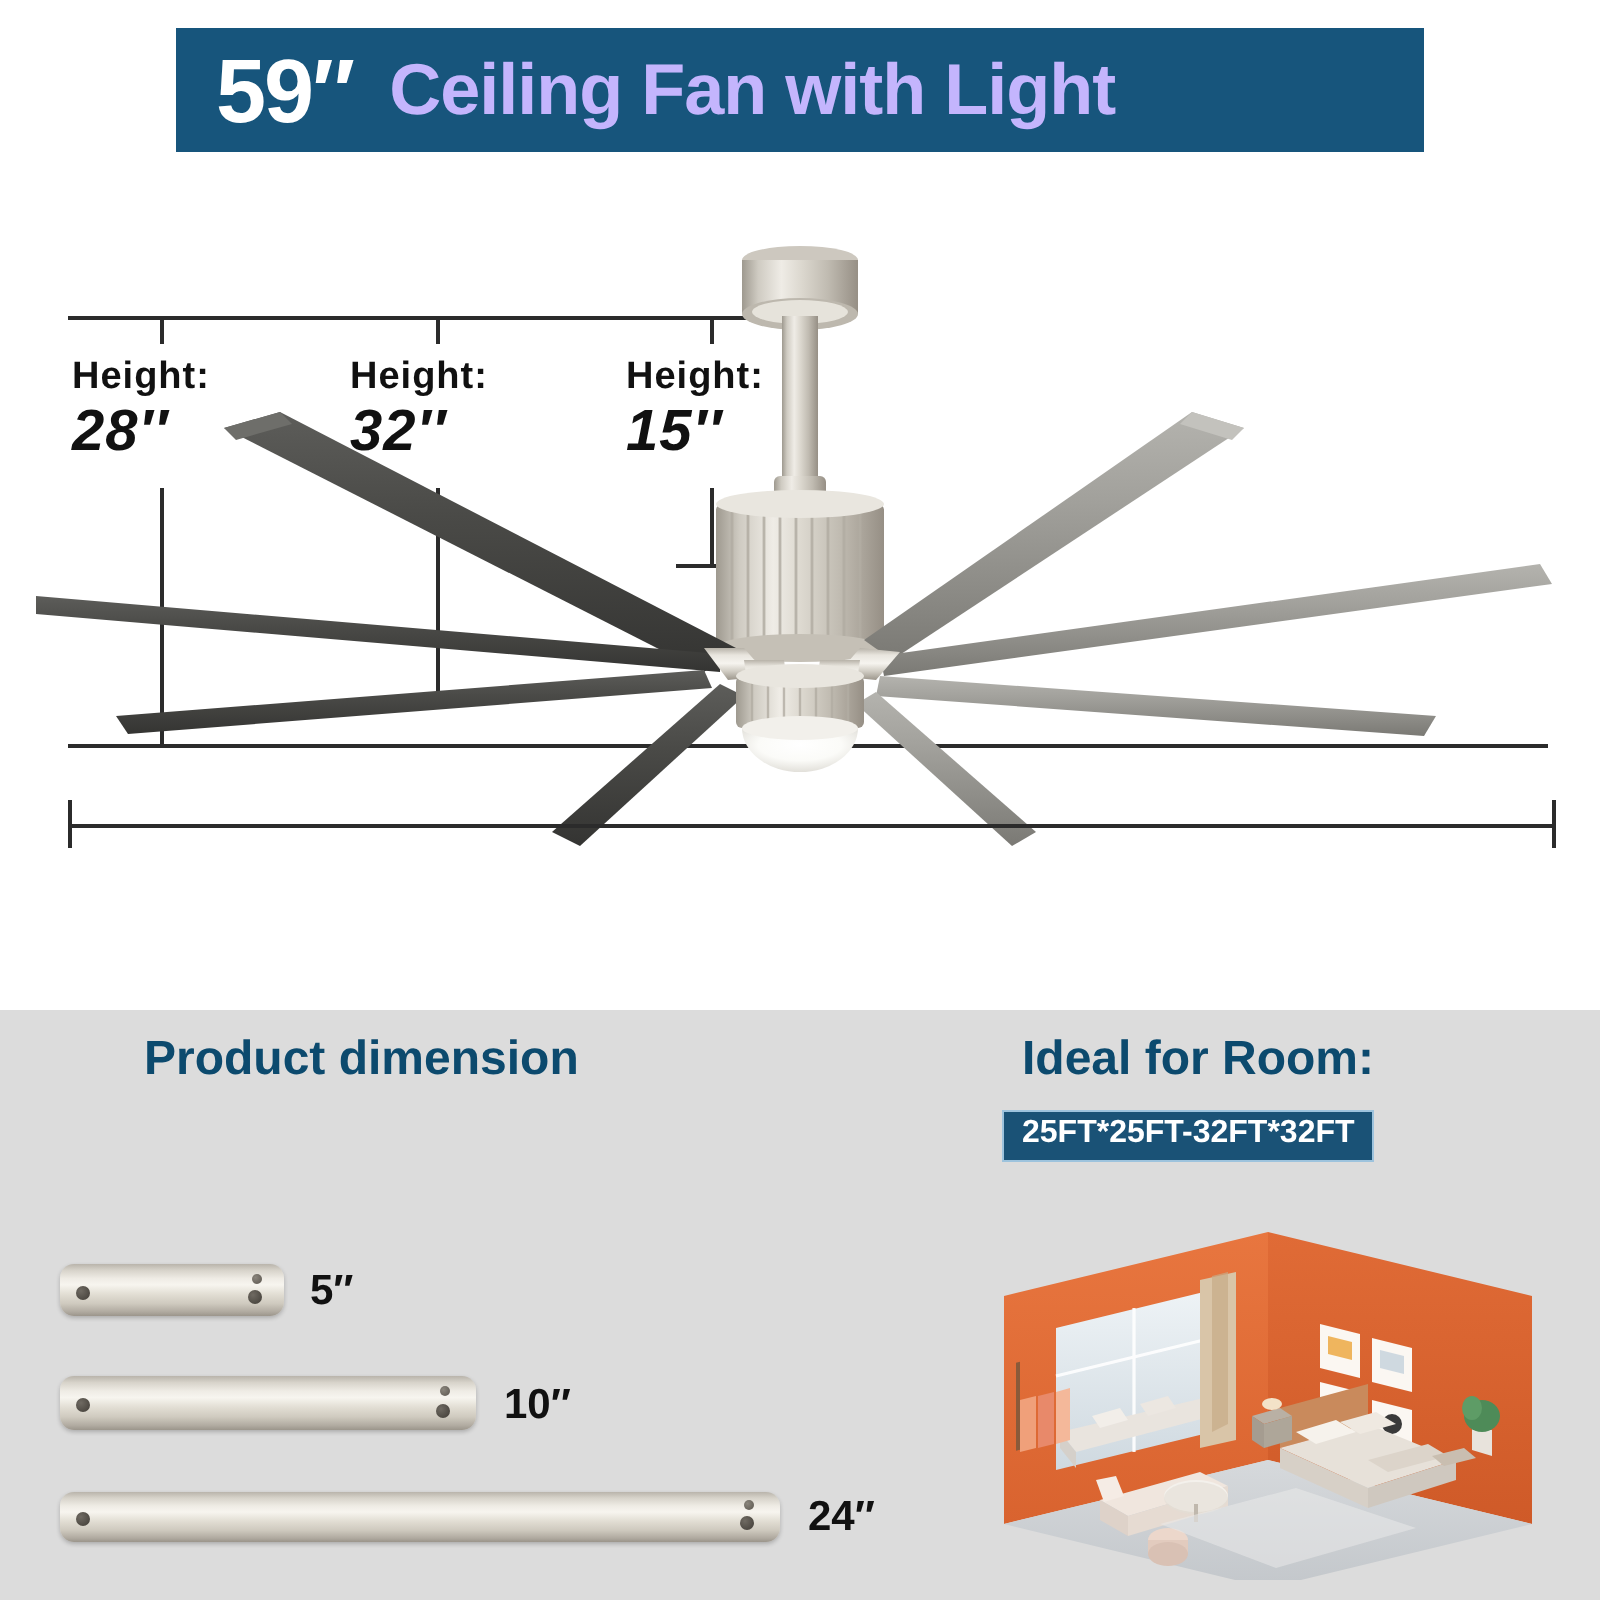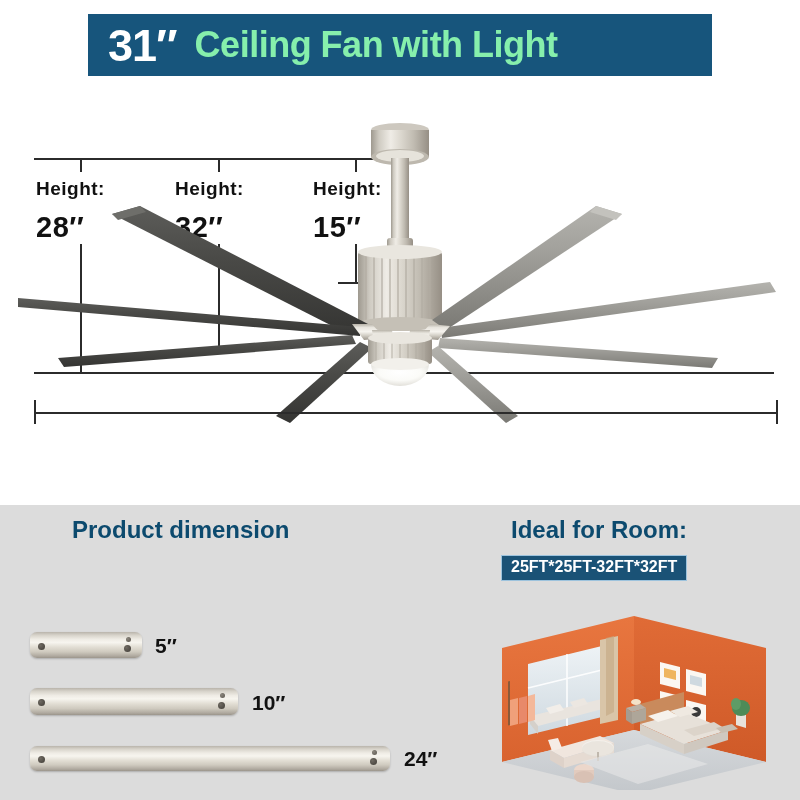--- a/index.html
+++ b/index.html
@@ -15,40 +15,40 @@
   #header-bar{
     position:absolute; left:88px; top:14px; width:624px; height:62px;
     background:#17557c;
     display:flex; align-items:center; padding-left:20px; gap:18px;
   }
   #header-size{
     color:#ffffff; font-size:45px; font-weight:bold; line-height:1;
     letter-spacing:-1px;
   }
   #header-title{
-    color:#86efac; font-size:36px; font-weight:bold; line-height:1;
+    color:#c4b5fd; font-size:36px; font-weight:bold; line-height:1;
     letter-spacing:-0.5px;
   }
 
   
   #diagram{
     position:absolute; left:0; top:86px; width:722px; height:419px;
     background:#ffffff;
   }
 
   .dim-line{ position:absolute; background:#2b2b2b; }
   .dim-h{ height:2px; }
   .dim-v{ width:2px; }
 
   .height-label{
     position:absolute; color:#111; font-weight:bold;
     font-family:"Liberation Sans", sans-serif;
   }
   .height-label .hl-cap{ display:block; font-size:19px; letter-spacing:0.5px; }
-  .height-label .hl-val{ display:block; font-size:29px; margin-top:11px; letter-spacing:0.5px;}
+  .height-label .hl-val{ display:block; font-size:29px; margin-top:0; letter-spacing:0.5px;font-style:italic;}
 
   #diameter-label{
     position:absolute; left:0; top:430px; width:800px; text-align:center;
     font-size:20px; font-weight:bold; color:#111;
   }
   #diameter-label .dl-val{ font-size:27px; }
 
   
   #fan{ position:absolute; left:0; top:0; width:800px; height:340px; }
 
@@ -85,21 +85,21 @@
   .rod-hole.small{ width:5px;height:5px; background:radial-gradient(circle at 35% 35%,#8a857c,#5a554e);}
 
   #room-render{
     position:absolute; left:488px; top:612px; width:292px; height:178px;
   }
 </style>
 </head>
 <body>
 
 <div id="header-bar">
-  <span id="header-size">31″</span>
+  <span id="header-size">59″</span>
   <span id="header-title">Ceiling Fan with Light</span>
 </div>
 
 <div id="diagram">
 
   <div class="dim-line dim-h" style="left:34px; top:72px; width:340px;"></div>
 
   <div class="dim-line dim-v" style="left:80px; top:72px; height:14px;"></div>
   <div class="dim-line dim-v" style="left:80px; top:158px; height:128px;"></div>
 

